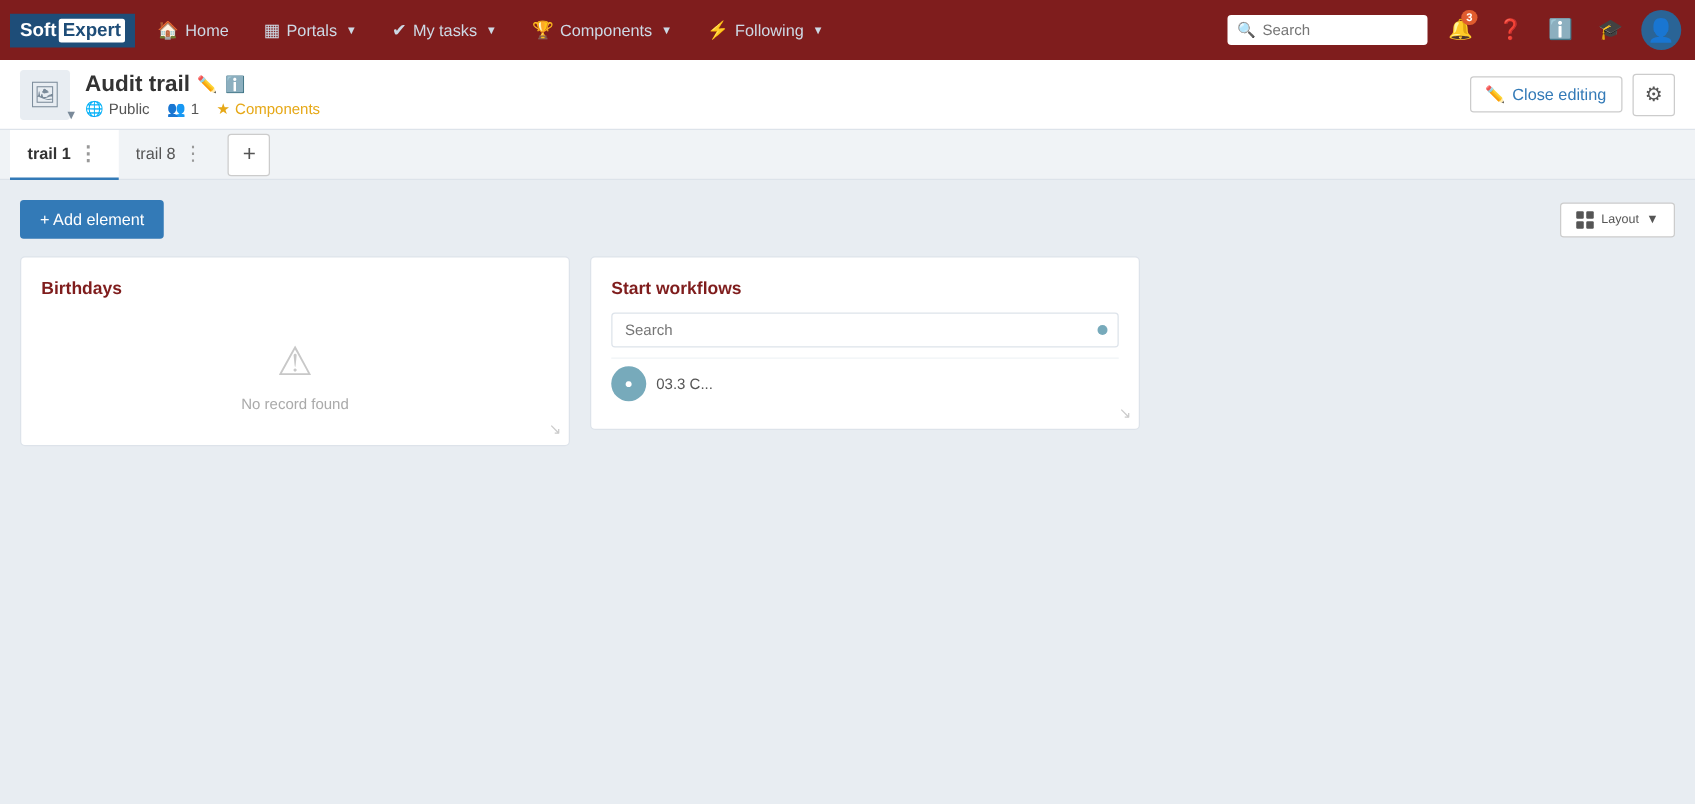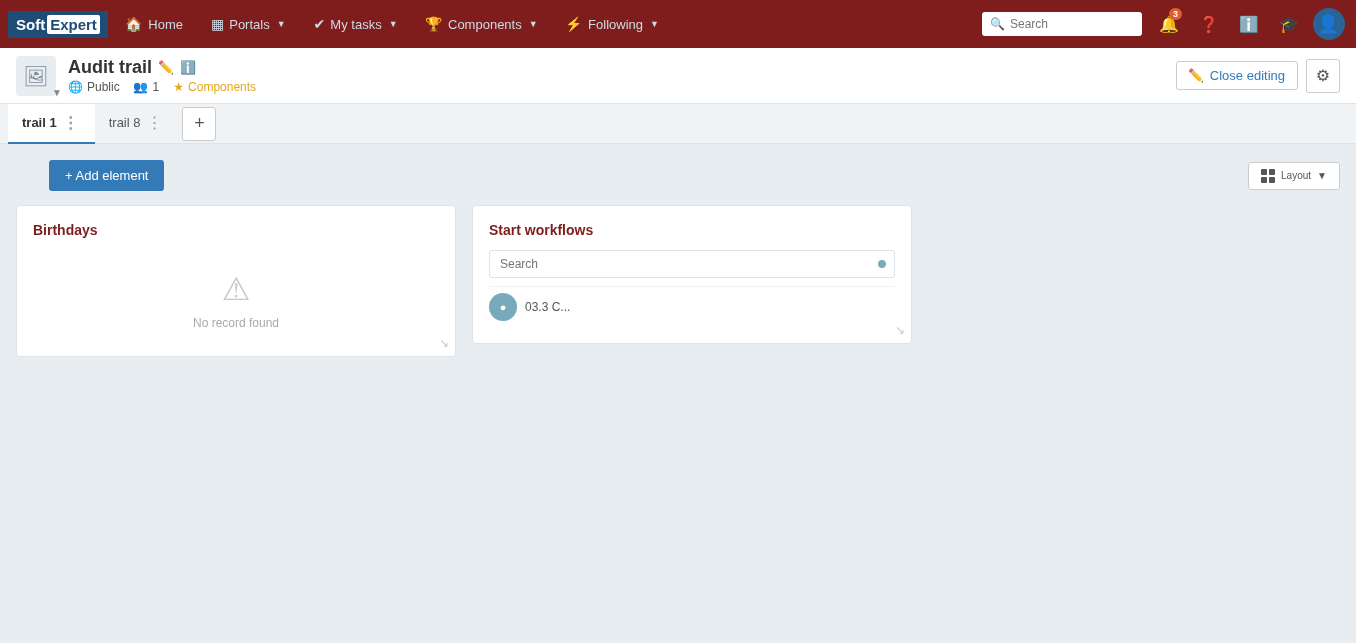--- a/index.html
+++ b/index.html
@@ -293,21 +293,20 @@
       background: #337ab7;
       color: #fff;
       border: none;
       padding: 8px 16px;
       border-radius: 3px;
       cursor: pointer;
       font-size: 13px;
       display: flex;
       align-items: center;
       gap: 6px;
-      margin-left: 33px;
     }
     .btn-layout {
       background: #fff;
       border: 1px solid #ccc;
       color: #555;
       padding: 6px 12px;
       border-radius: 3px;
       cursor: pointer;
       font-size: 10px;
       display: flex;

